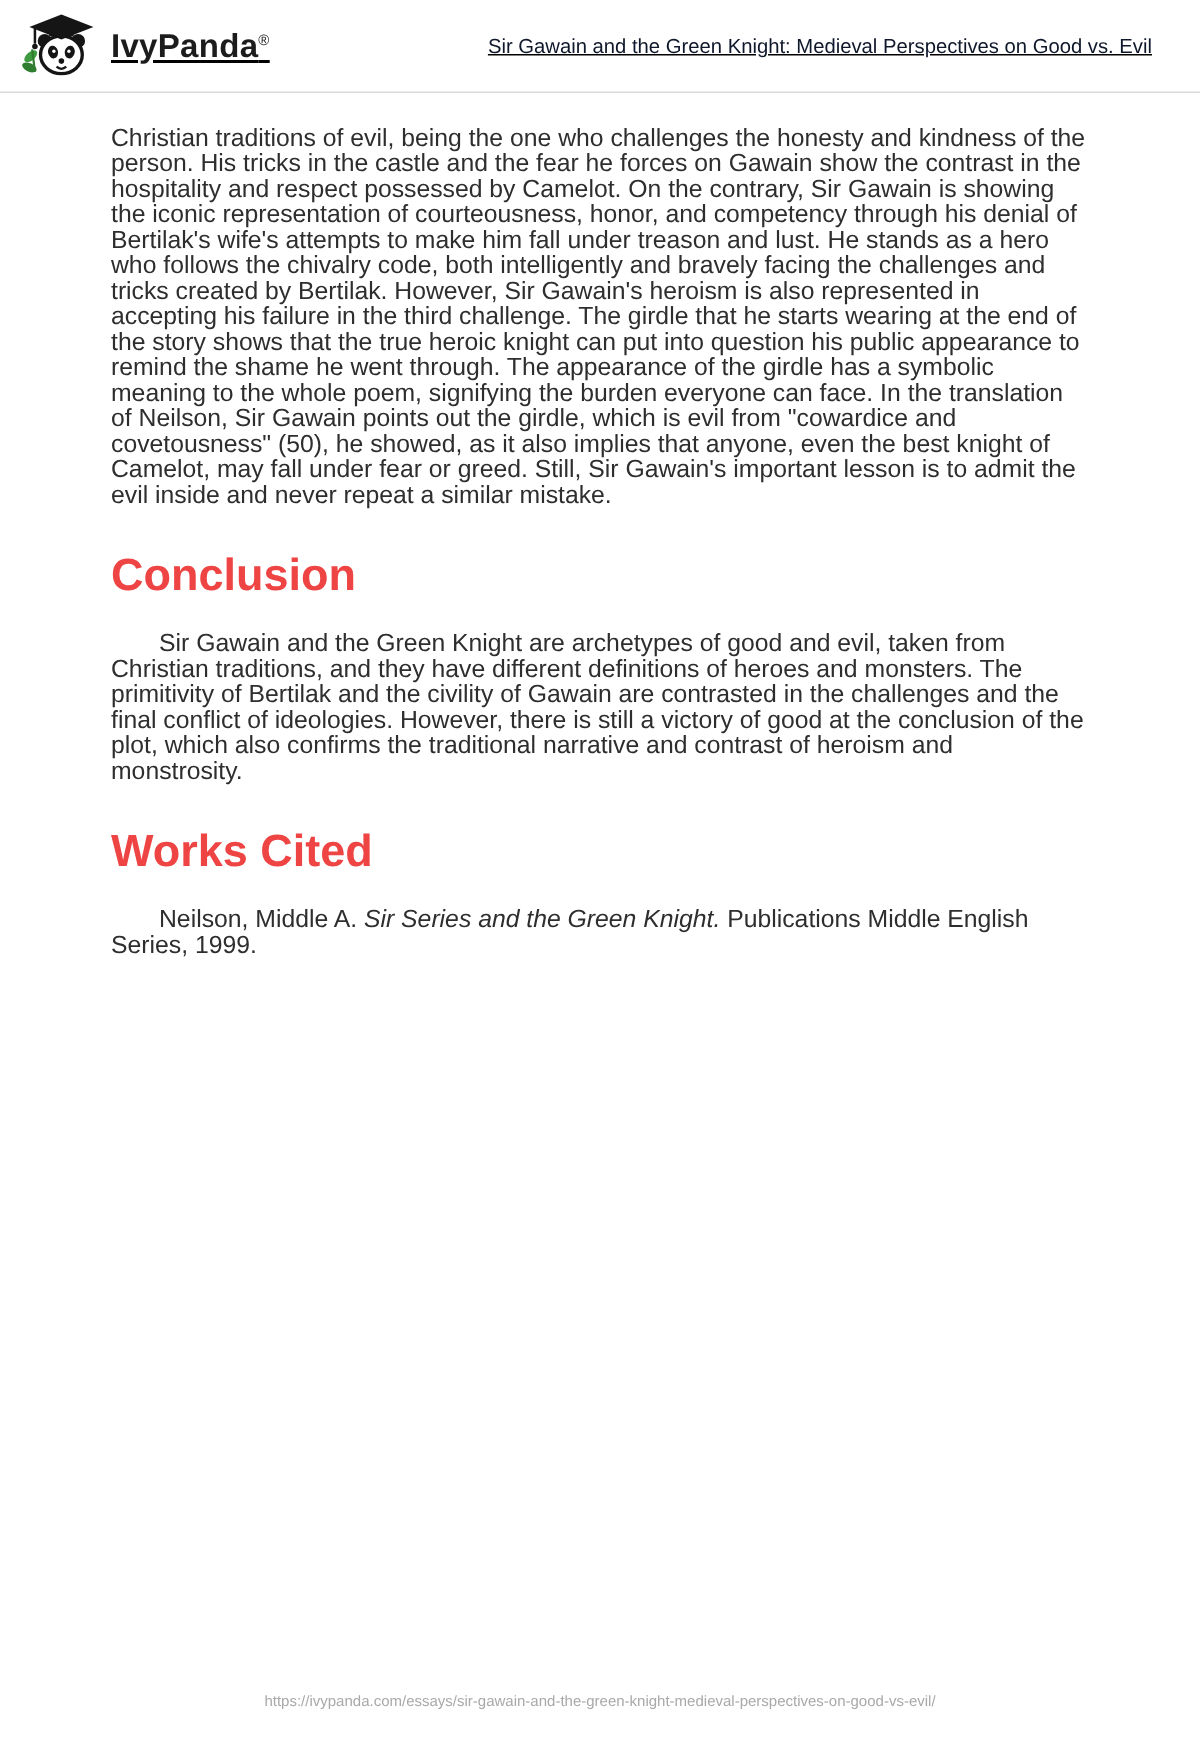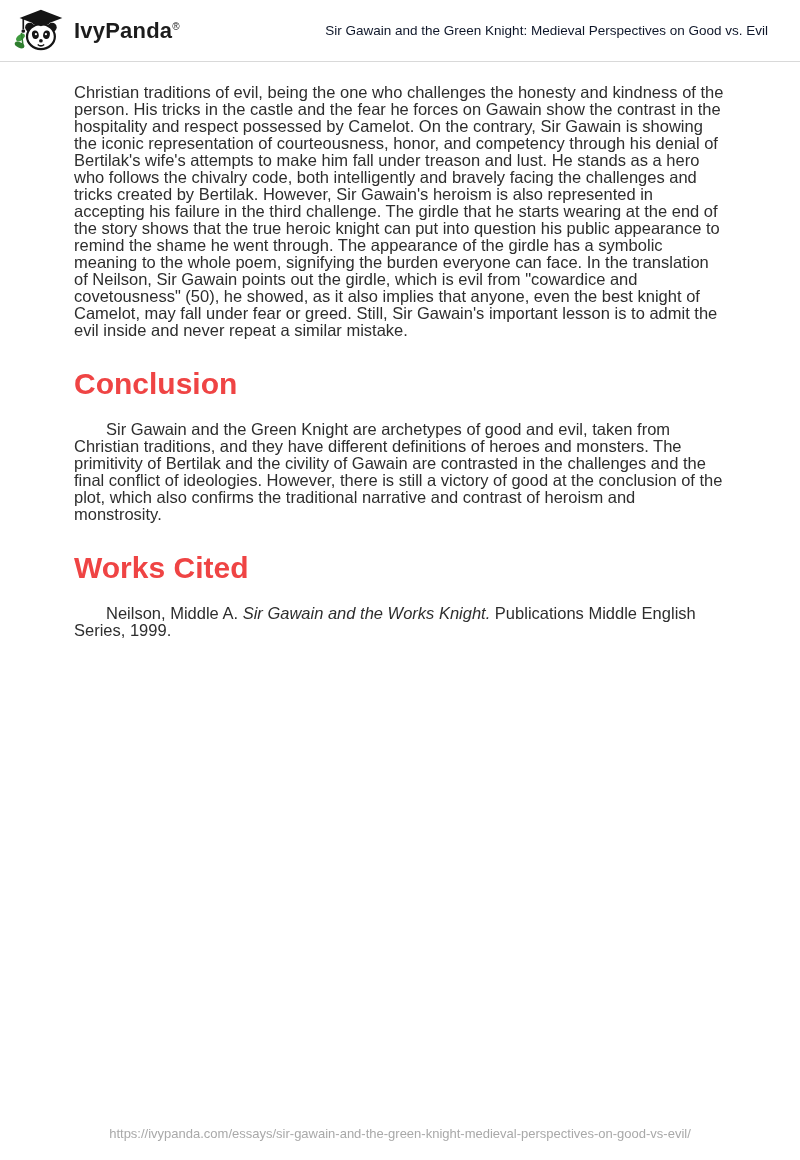--- a/index.html
+++ b/index.html
@@ -17,20 +17,21 @@
   }
 
   
   .header {
     display: flex;
     align-items: center;
     height: 62px;
     padding: 0 32px 0 14px;
     border-bottom: 1px solid #d9d9d9;
     flex: 0 0 auto;
+    text-decoration: underline;
   }
   .logo-wrap {
     display: flex;
     align-items: center;
     gap: 8px;
   }
   .logo-svg { display: block; }
   .brand {
     font-size: 22px;
     font-weight: 700;
@@ -73,21 +74,21 @@
   .citation-italic { font-style: italic; }
 
   
   .footer {
     margin-top: auto;
     flex: 0 0 auto;
     text-align: center;
     padding: 0 20px 18px 20px;
   }
   .footer-url {
-    font-size: 13px;
+    font-size: 10px;
     color: #a9a9a9;
     text-decoration: none;
     word-break: break-all;
   }
 </style>
 </head>
 <body>
 
 <div class="page">
 
@@ -128,21 +129,21 @@
   <div class="main">
 
     <p class="para">Christian traditions of evil, being the one who challenges the honesty and kindness of the person. His tricks in the castle and the fear he forces on Gawain show the contrast in the hospitality and respect possessed by Camelot. On the contrary, Sir Gawain is showing the iconic representation of courteousness, honor, and competency through his denial of Bertilak's wife's attempts to make him fall under treason and lust. He stands as a hero who follows the chivalry code, both intelligently and bravely facing the challenges and tricks created by Bertilak. However, Sir Gawain's heroism is also represented in accepting his failure in the third challenge. The girdle that he starts wearing at the end of the story shows that the true heroic knight can put into question his public appearance to remind the shame he went through. The appearance of the girdle has a symbolic meaning to the whole poem, signifying the burden everyone can face. In the translation of Neilson, Sir Gawain points out the girdle, which is evil from "cowardice and covetousness" (50), he showed, as it also implies that anyone, even the best knight of Camelot, may fall under fear or greed. Still, Sir Gawain's important lesson is to admit the evil inside and never repeat a similar mistake.</p>
 
     <h2 class="section-heading">Conclusion</h2>
 
     <p class="para indent">Sir Gawain and the Green Knight are archetypes of good and evil, taken from Christian traditions, and they have different definitions of heroes and monsters. The primitivity of Bertilak and the civility of Gawain are contrasted in the challenges and the final conflict of ideologies. However, there is still a victory of good at the conclusion of the plot, which also confirms the traditional narrative and contrast of heroism and monstrosity.</p>
 
     <h2 class="section-heading">Works Cited</h2>
 
-    <p class="para indent"><span>Neilson, Middle A. </span><span class="citation-italic">Sir Gawain and the Works Knight.</span><span> Publications Middle English Series, 1999.</span></p>
+    <p class="para indent"><span>Neilson, Middle A. </span><span class="citation-italic">Sir Series and the Green Knight.</span><span> Publications Middle English Series, 1999.</span></p>
 
   </div>
 
   <div class="footer">
     <a class="footer-url" href="#">https://ivypanda.com/essays/sir-gawain-and-the-green-knight-medieval-perspectives-on-good-vs-evil/</a>
   </div>
 
 </div>
 
 </body></html>

